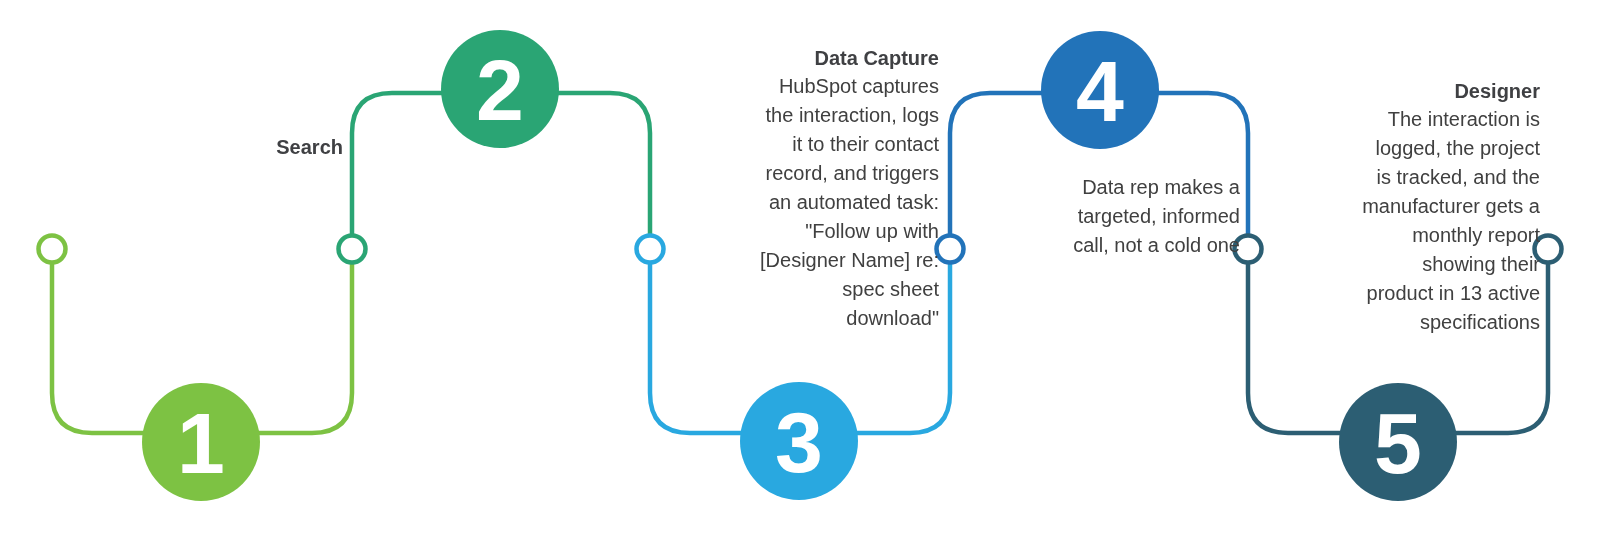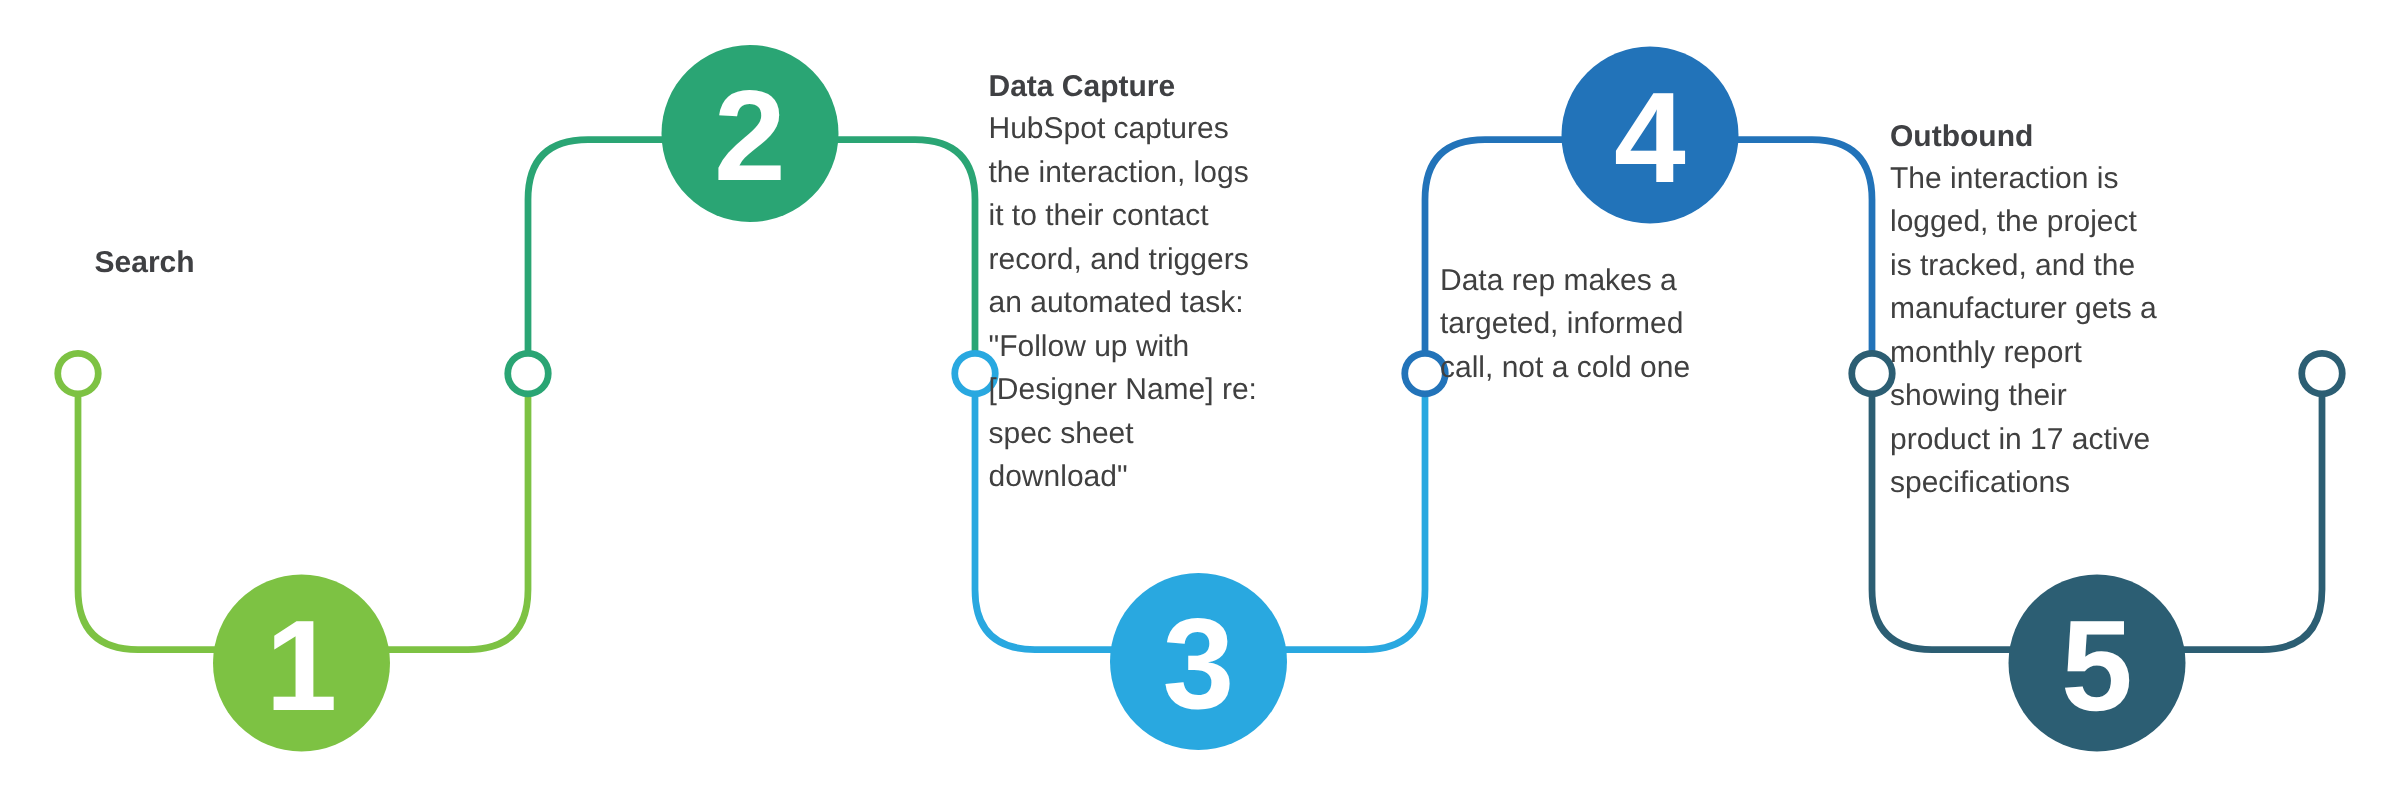--- a/index.html
+++ b/index.html
@@ -33,21 +33,21 @@
   .step-number {
     fill: #ffffff;
     font-family: "Liberation Sans", sans-serif;
     font-weight: 700;
     font-size: 86px;
     text-anchor: middle;
   }
   .step-text {
     position: absolute;
     width: 280px;
-    text-align: left;
+    text-align: right;
   }
   .step-title {
     font-size: 20px;
     font-weight: 700;
     line-height: 28px;
     color: #3f4043;
   }
   .step-desc {
     font-size: 20px;
     font-weight: 400;
@@ -91,21 +91,21 @@
     <g>
       <circle cx="1100" cy="90" r="59" fill="#2273b9"></circle>
       <text class="step-number" x="1100" y="121">4</text>
     </g>
     <g>
       <circle cx="1398" cy="442" r="59" fill="#2c5e73"></circle>
       <text class="step-number" x="1398" y="473">5</text>
     </g>
   </svg>
 
-  <div class="step-text" style="left:63px; top:133px;margin-top:28px;">
+  <div class="step-text" style="left:63px; top:133px;">
     <div class="step-title">Search</div>
   </div>
 
 
   <div class="step-text" style="left:659px; top:44px;">
     <div class="step-title">Data Capture</div>
     <div class="step-desc">HubSpot captures
 the interaction, logs
 it to their contact
 record, and triggers
@@ -116,24 +116,24 @@
 download"</div>
   </div>
 
   <div class="step-text" style="left:960px; top:173px;">
     <div class="step-desc">Data rep makes a
 targeted, informed
 call, not a cold one</div>
   </div>
 
   <div class="step-text" style="left:1260px; top:77px;">
-    <div class="step-title">Outbound</div>
+    <div class="step-title">Designer</div>
     <div class="step-desc">The interaction is
 logged, the project
 is tracked, and the
 manufacturer gets a
 monthly report
 showing their
-product in 17 active
+product in 13 active
 specifications</div>
   </div>
 
 </div>
 
 </body></html>

